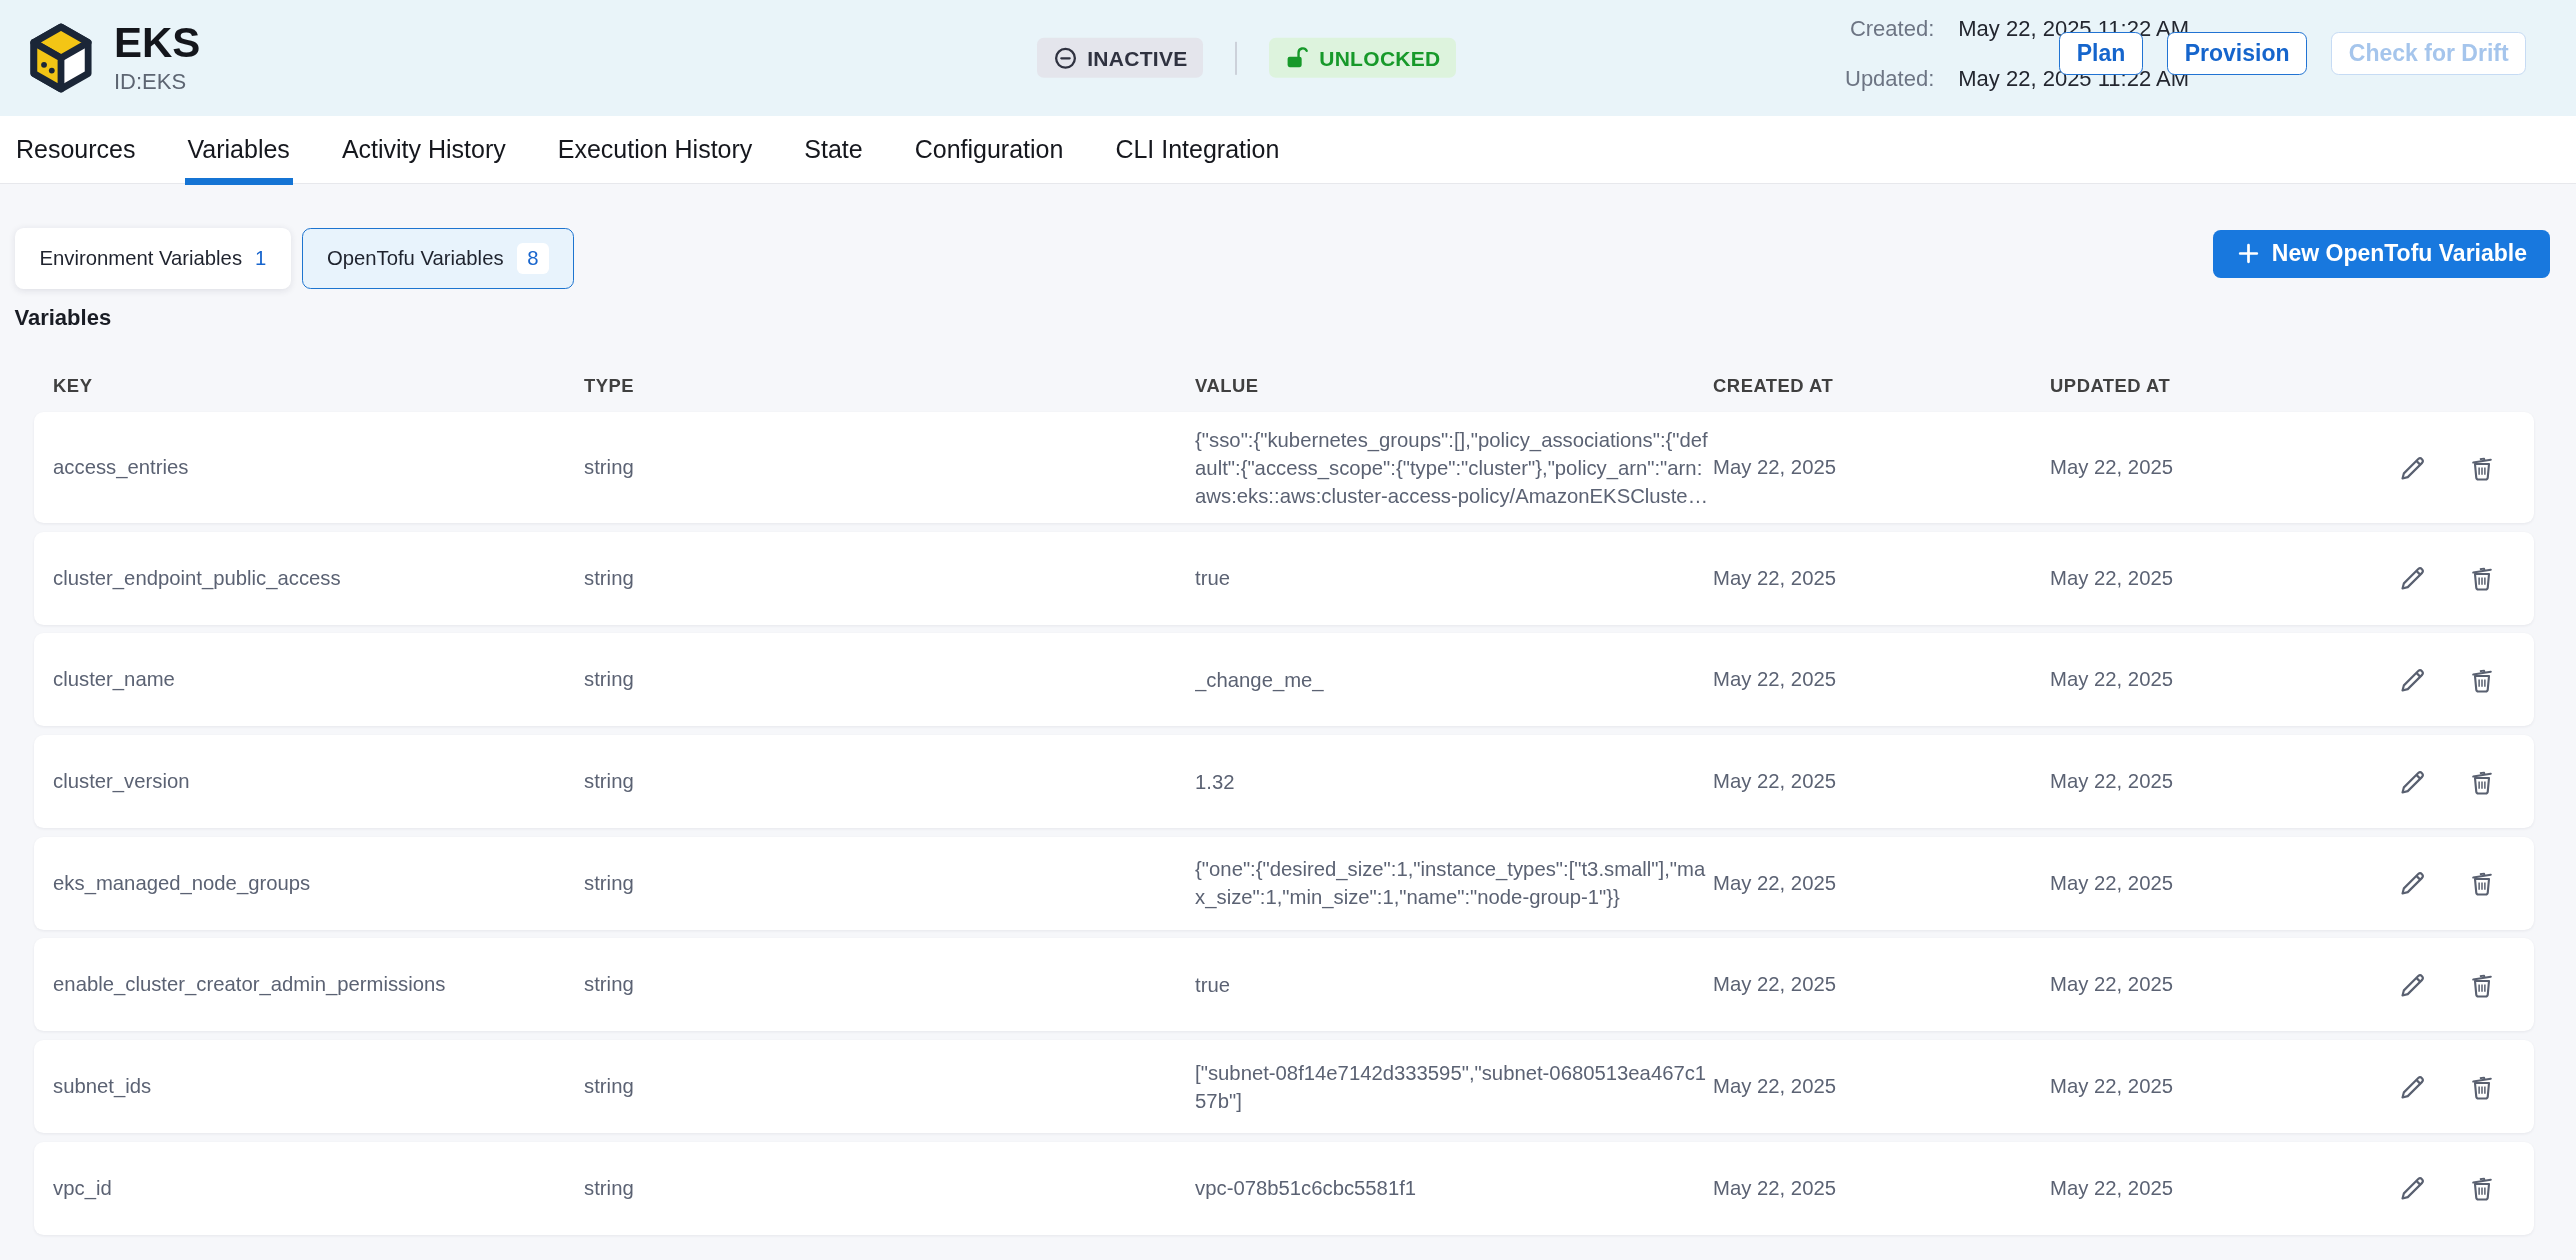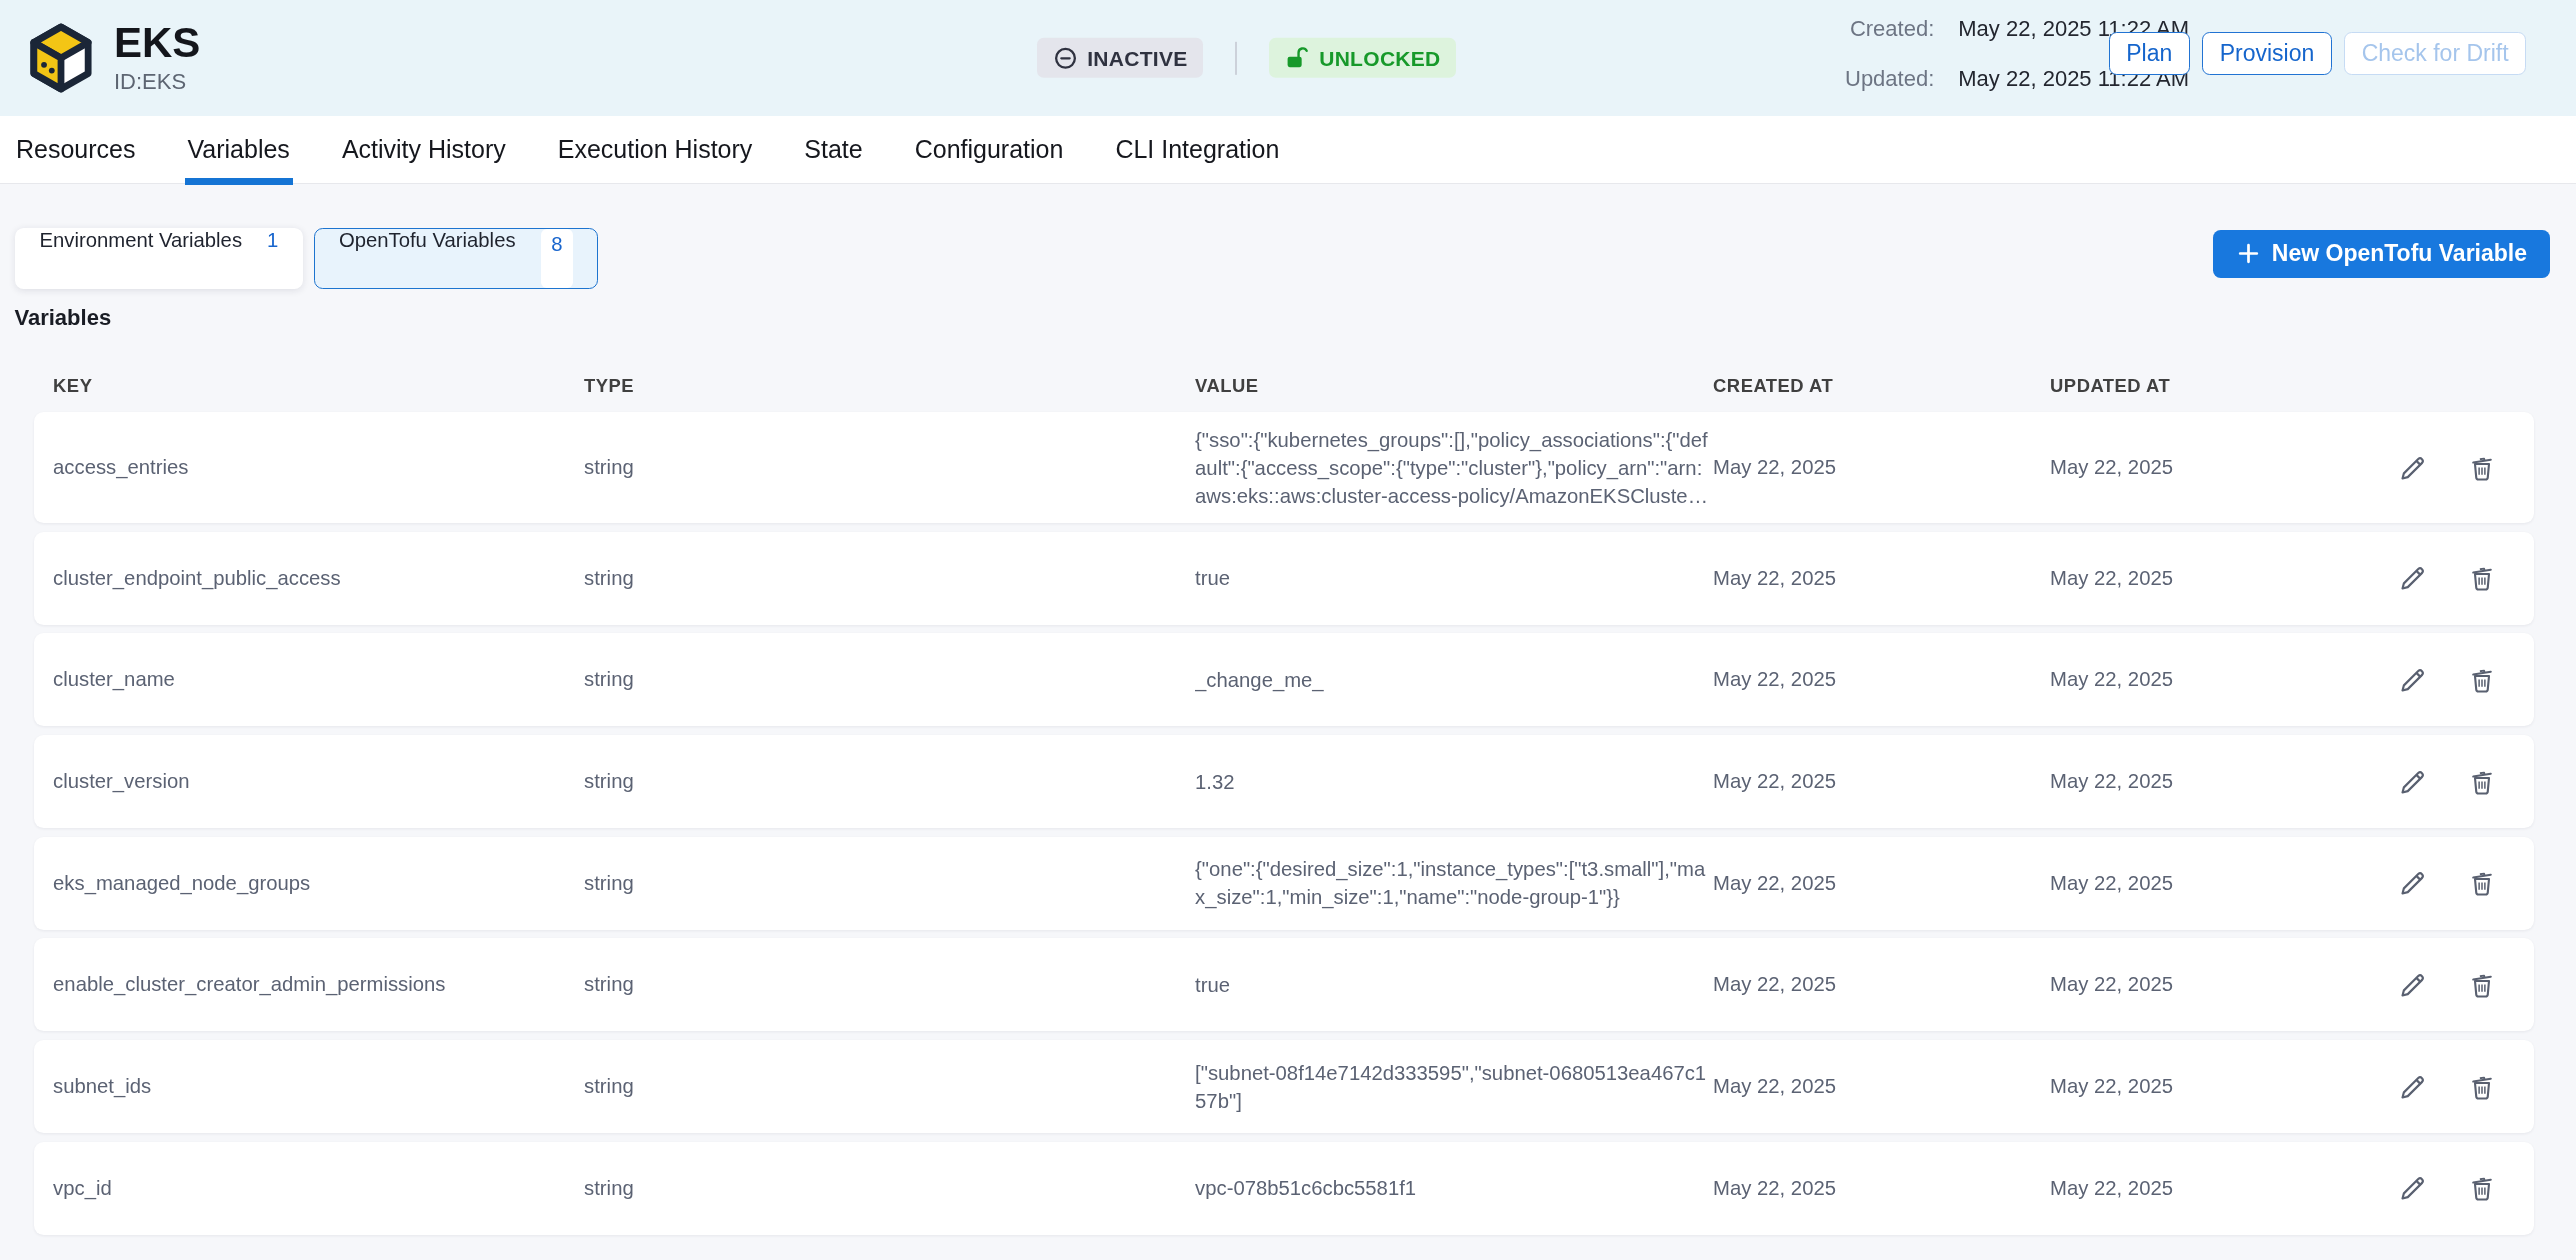--- a/index.html
+++ b/index.html
@@ -28,32 +28,32 @@
   .badges{position:absolute;left:1037px;top:50%;transform:translateY(-50%);display:flex;align-items:center;gap:32px;}
   .badge{display:inline-flex;align-items:center;gap:9.7px;border-radius:6.8px;padding:7.7px 15.5px;font-size:21px;font-weight:700;letter-spacing:0.3px;line-height:1;}
   .badge-inactive{background:#e4e5ec;color:#2f3240;}
   .badge-unlocked{background:#ddf3dd;color:#17992a;}
   .badge svg{display:block;}
   .badge-divider{width:1.9px;height:33px;background:#ccd1da;}
   .meta{position:absolute;left:1845px;top:16.4px;display:grid;grid-template-columns:auto auto;column-gap:12.6px;row-gap:13.5px;font-size:22px;align-items:center;gap:24px;}
   .meta-label{color:#6d7584;justify-self:end;}
   .meta-value{color:#23262f;font-weight:500;}
   .header-actions{position:absolute;right:50px;top:32px;display:flex;gap:12.6px;}
-  .btn-outline{background:#fff;border:1.9px solid #2173d3;color:#1565cc;font-size:23px;font-weight:400;
-    border-radius:7.7px;padding:7.7px 16.4px;font-family:inherit;cursor:pointer;line-height:1.1;}
+  .btn-outline{background:#fff;border:1.9px solid #2173d3;color:#1565cc;font-size:23px;font-weight:700;
+    border-radius:7.7px;padding:7.7px 16.4px;font-family:inherit;cursor:pointer;line-height:1.1;margin-left:12px;}
   .btn-outline.disabled{border-color:#c6dbf4;color:#a5c5ec;cursor:default;}
   
   .tabbar{height:68px;background:#fff;border-bottom:1.9px solid #e7e8ec;display:flex;align-items:stretch;padding-left:16px;gap:52px;}
   .tab{display:flex;align-items:center;font-size:25px;color:#15171d;position:relative;cursor:pointer;white-space:nowrap;}
   .tab.active::after{content:"";position:absolute;left:-2.9px;right:-2.9px;bottom:-1.9px;height:6.8px;background:var(--accent);}
   
   .content{padding:44px 26px 0 14.5px;position:relative;}
   .subtab-row{display:flex;align-items:flex-start;position:relative;}
-  .subtab{height:61px;display:inline-flex;padding:0 24px;border-radius:8.7px;background:#fff;
-    box-shadow:0 1.9px 7.7px rgba(25,32,56,.10);font-size:20.3px;color:#1f232e;gap:25px;margin-right:10.6px;cursor:pointer;border:1.9px solid transparent;}
+  .subtab{height:61px;display:inline-flex;align-items:center;padding:0 24px;border-radius:8.7px;background:#fff;
+    box-shadow:0 1.9px 7.7px rgba(25,32,56,.10);font-size:20.3px;color:#1f232e;gap:13px;margin-right:10.6px;cursor:pointer;border:1.9px solid transparent;}
   .subtab .count{color:#1865cd;font-size:20.3px;}
   .subtab.active{background:#e8f3fc;border-color:#1d74cf;box-shadow:none;}
   .subtab.active .count{background:#fff;border-radius:5.8px;padding:3.9px 10.6px;}
   .new-btn{position:absolute;right:0;top:1.9px;background:var(--btn-blue);color:#fff;font-size:23px;font-weight:700;
     border:none;border-radius:7.7px;padding:0 23px;height:48px;display:flex;gap:10.6px;align-items:center;font-family:inherit;cursor:pointer;}
   .new-btn svg{display:block;}
   .section-label{margin:15.5px 0 0 0;font-size:22px;font-weight:600;color:#191c24;}
   
   .grid-cols{display:grid;grid-template-columns:531px 611px 518px 337px 319px 1fr;align-items:center;}
   .table-header{margin:44px 16.4px 15.5px 19.3px;padding:0 19.3px;font-size:18.4px;font-weight:700;color:#404040;letter-spacing:0.5px;}

